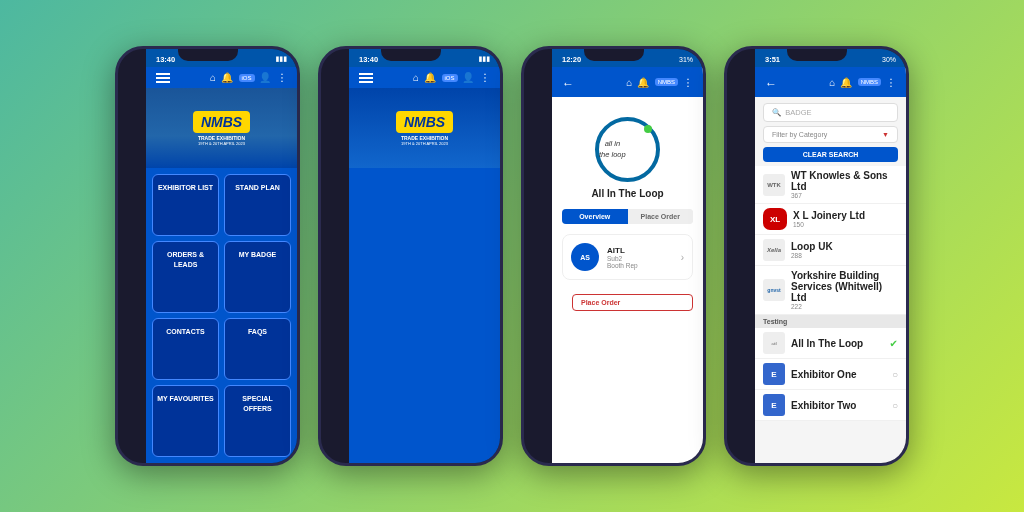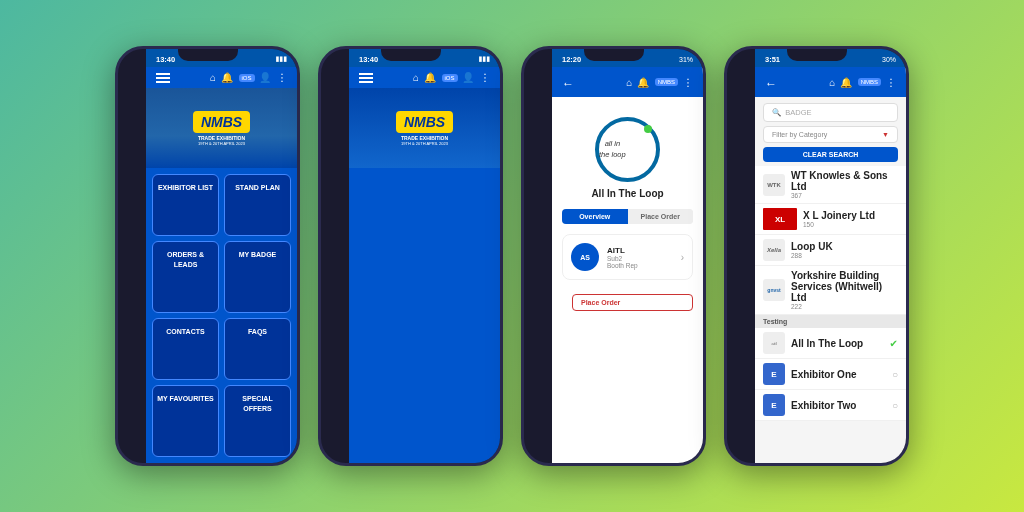--- a/index.html
+++ b/index.html
@@ -400,26 +400,26 @@
       justify-content: center;
       font-size: 5px;
     }
     .check-icon { color: #44cc44; font-size: 10px; }
     .grey-circle { color: #bbb; font-size: 10px; }
     .xl-logo {
       background: #cc0000;
       color: white;
       font-size: 8px;
       font-weight: bold;
-      width: 34px;
+      width: 24px;
       height: 22px;
       display: flex;
       align-items: center;
       justify-content: center;
-      border-radius: 1px;
+      border-radius: 7px;
     }
   </style>
 </head>
 <body>
 
 <div class="phones-container">
 
   <div class="phone">
     <div class="phone-notch"></div>
     <div class="status-bar">

